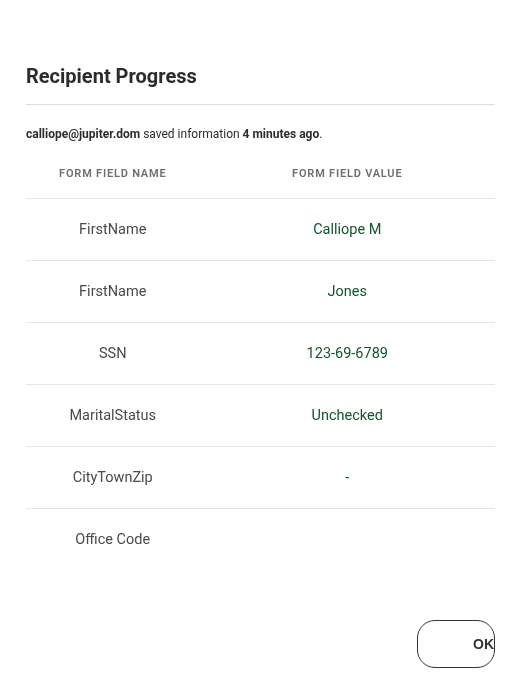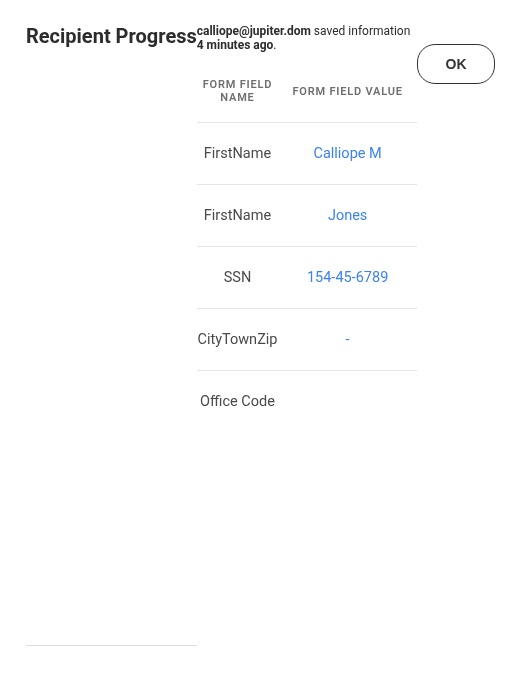--- a/index.html
+++ b/index.html
@@ -12,21 +12,23 @@
       background: #fff;
       width: 521px;
       height: 688px;
       display: flex;
       flex-direction: column;
       box-shadow: 2px 4px 10px rgba(0,0,0,0.5);
     }
     .dialog {
       padding: 24px 26px 20px 26px;
       display: flex;
+      flex-direction: column;
       height: 100%;
+      margin-top: 40px;
     }
     .title {
       font-size: 20px;
       font-weight: 700;
       color: #2c2c2c;
       padding-bottom: 16px;
       border-bottom: 1px solid #ddd;
       margin-bottom: 22px;
     }
     .scroll-area {
@@ -76,37 +78,38 @@
       border-top: 1px solid #e6e6e6;
       font-size: 14.5px;
       color: #4a4a4a;
       vertical-align: middle;
       text-align: center;
     }
     .field-table td.name {
       color: #4a4a4a;
     }
     .field-table td.value {
-      color: #3b82f6;
+      color: #14532d;
     }
     .footer {
       display: flex;
       justify-content: flex-end;
       padding-top: 20px;
     }
     .ok-btn {
       min-width: 78px;
-      height: 40px;
+      height: 48px;
       border: 1.5px solid #333;
       border-radius: 18px;
       background: #fff;
       font-size: 14px;
       font-weight: 600;
       color: #333;
       cursor: pointer;
+      text-align: right;
     }
   </style>
 </head>
 <body>
 
 <div class="dialog">
   <h1 class="title">Recipient Progress</h1>
 
   <div class="scroll-area">
     <p class="status-line">
@@ -124,21 +127,25 @@
         <tr>
           <td class="name">FirstName</td>
           <td class="value">Calliope M</td>
         </tr>
         <tr>
           <td class="name">FirstName</td>
           <td class="value">Jones</td>
         </tr>
         <tr>
           <td class="name">SSN</td>
-          <td class="value">154-45-6789</td>
+          <td class="value">123-69-6789</td>
+        </tr>
+        <tr>
+          <td class="name">MaritalStatus</td>
+          <td class="value">Unchecked</td>
         </tr>
         <tr>
           <td class="name">CityTownZip</td>
           <td class="value">-</td>
         </tr>
         <tr>
           <td class="name">Office Code</td>
           <td class="value"></td>
         </tr>
       </tbody>

